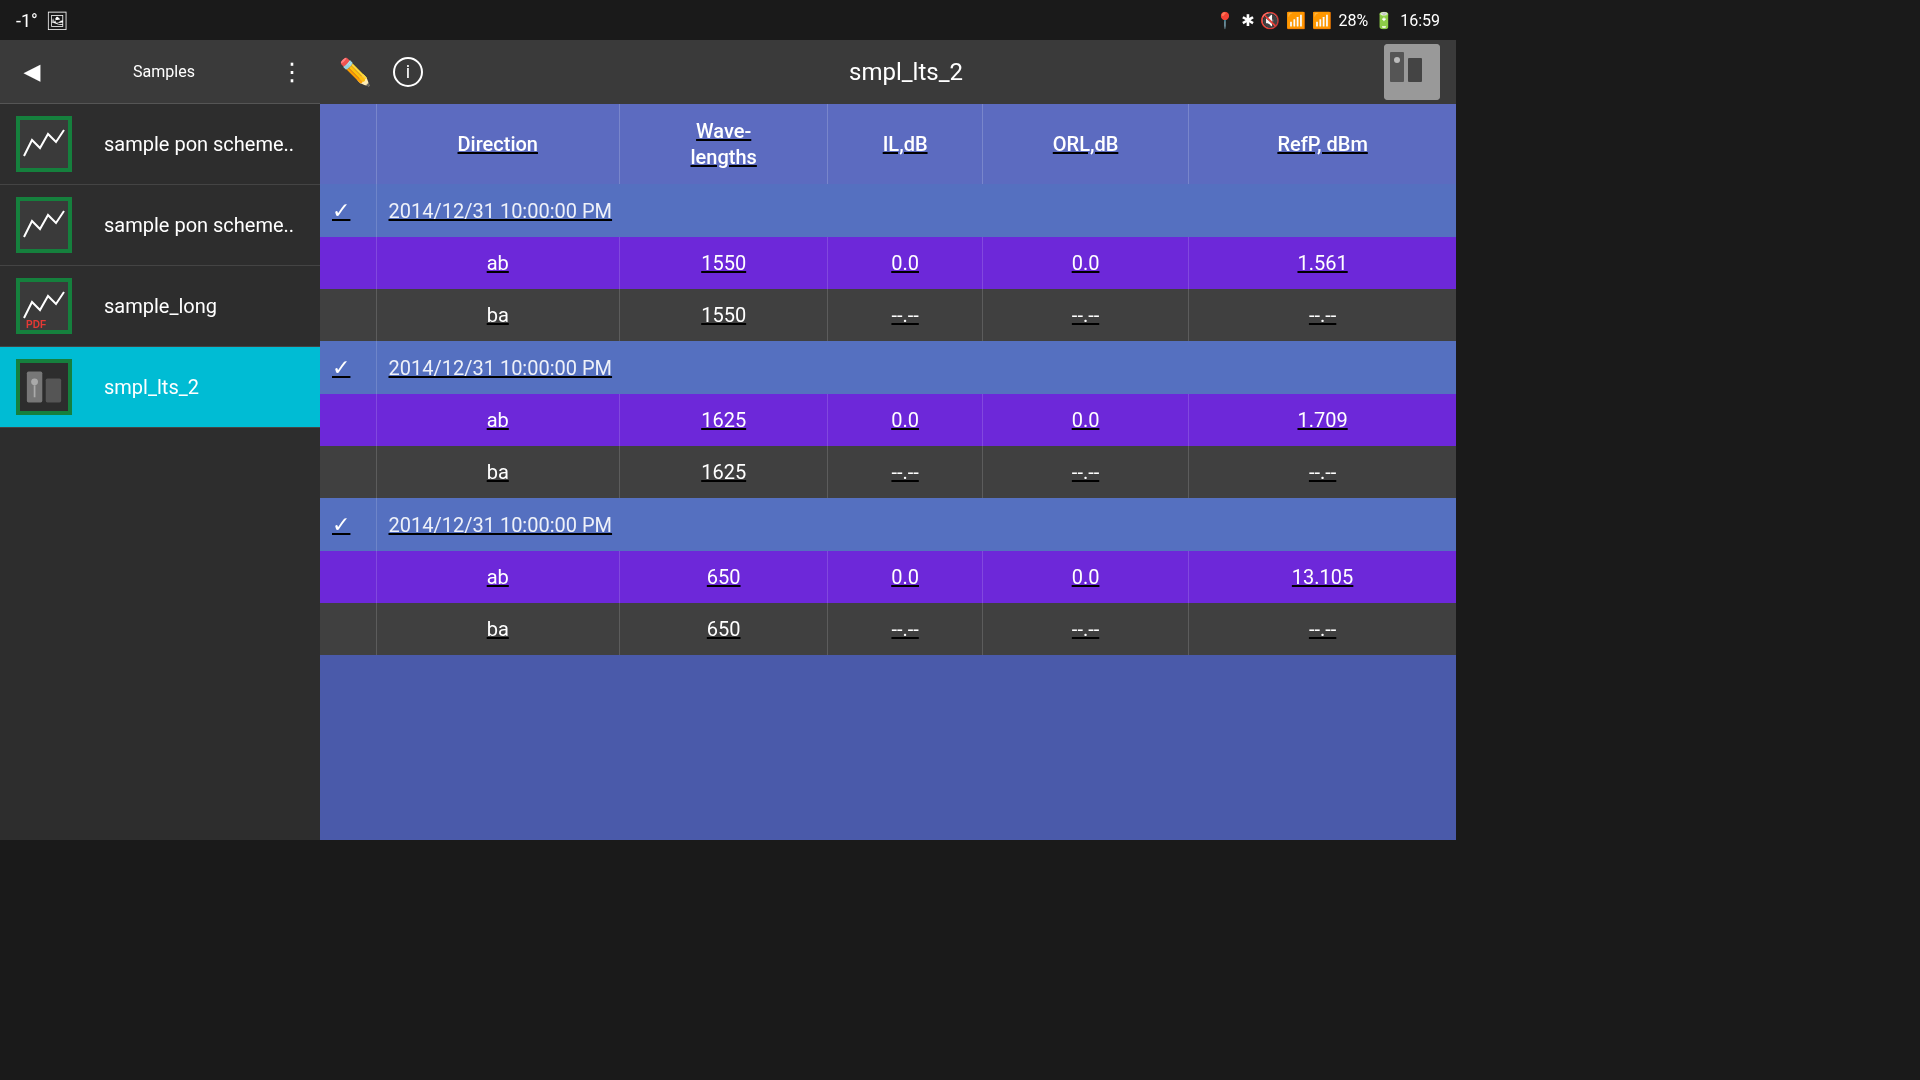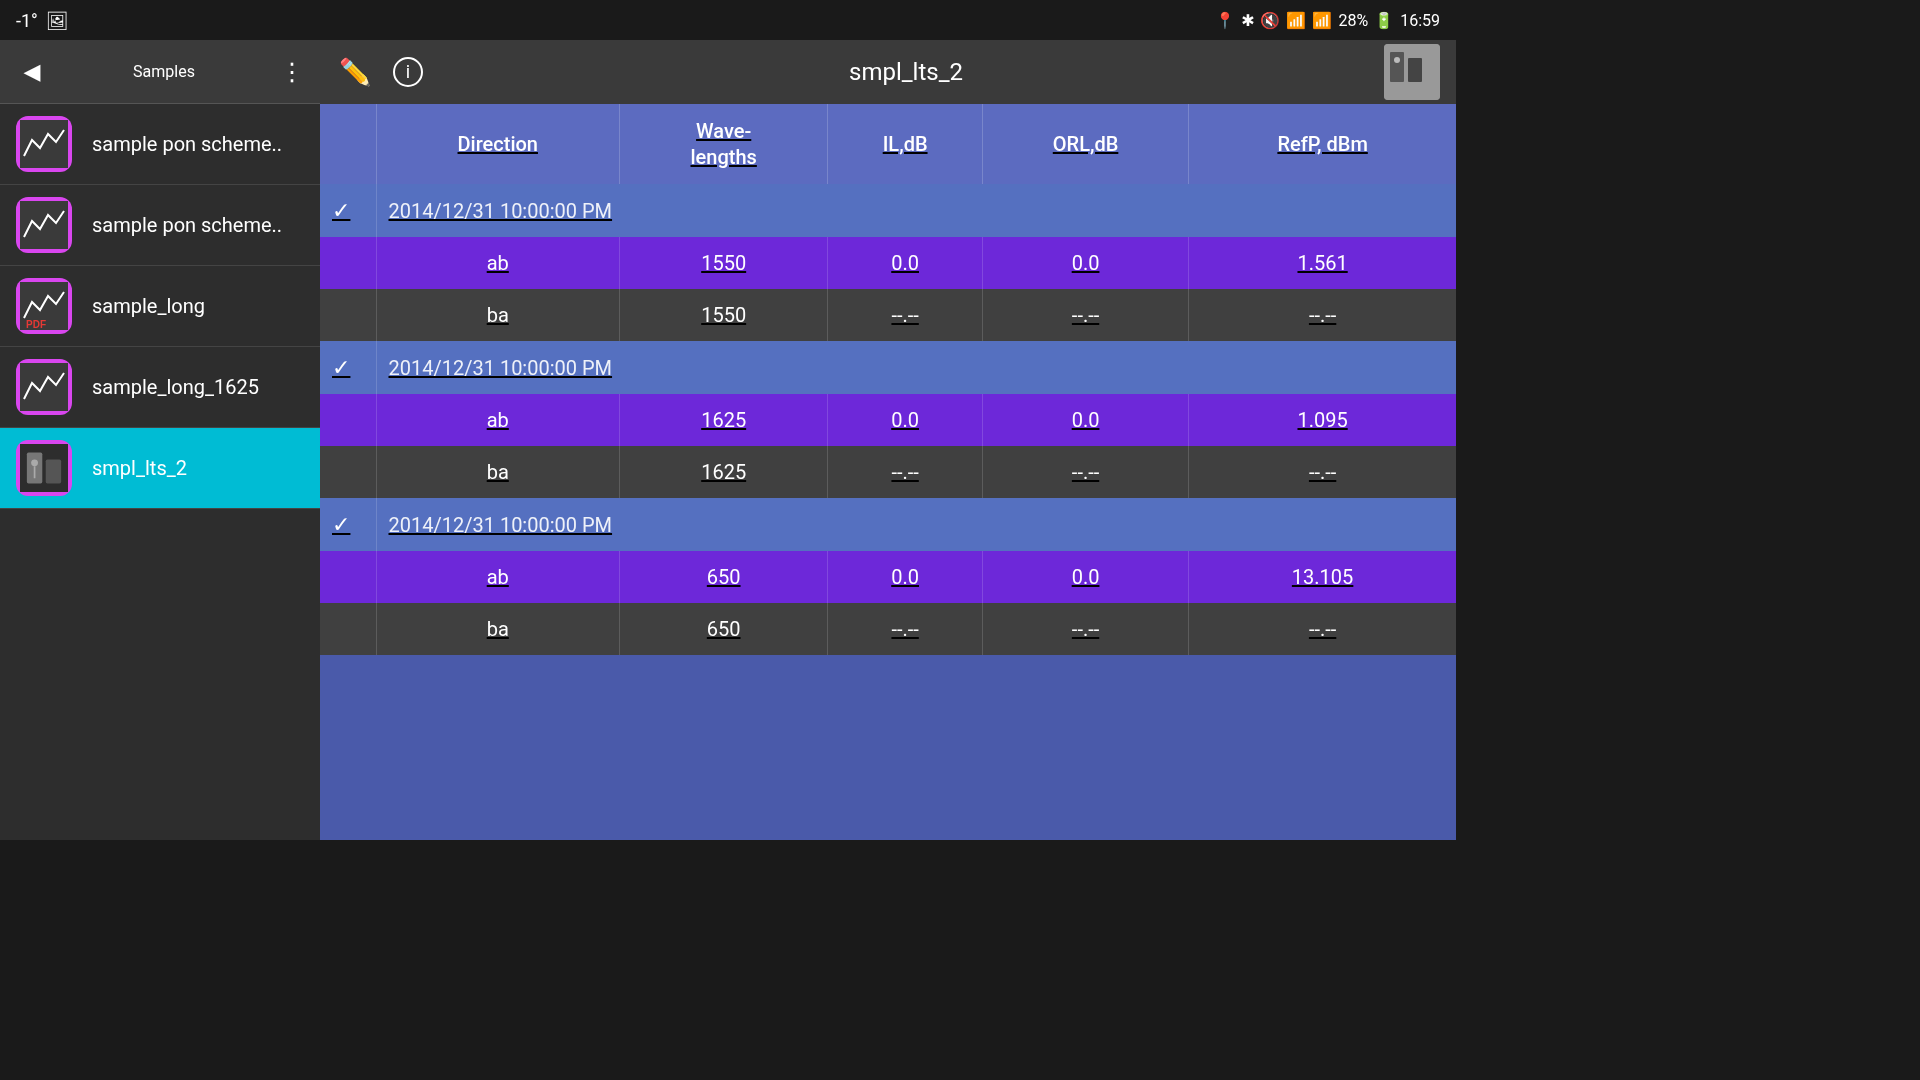--- a/index.html
+++ b/index.html
@@ -106,23 +106,23 @@
       min-height: 72px;
     }
 
     .list-item.active {
       background: #00bcd4;
     }
 
     .list-item-icon {
       width: 56px;
       height: 56px;
-      margin-right: 20px;
-      background: #d946ef;
-      border-radius: 12px;
+      margin-right: 32px;
+      background: #15803d;
+      border-radius: 0;
       display: flex;
       align-items: center;
       justify-content: center;
       flex-shrink: 0;
       overflow: hidden;
     }
 
     .list-item-icon svg {
       width: 48px;
       height: 48px;
@@ -322,29 +322,20 @@
         <div class="list-item-icon">
           <svg viewBox="0 0 48 48" fill="none" xmlns="http://www.w3.org/2000/svg">
             <rect width="48" height="48" fill="#3a3a3a"></rect>
             <polyline points="4,36 12,20 20,28 28,14 36,22 44,10" stroke="white" stroke-width="2" fill="none"></polyline>
             <text x="6" y="46" font-size="10" fill="#e53935" font-family="Arial" font-weight="bold">PDF</text>
           </svg>
         </div>
         <span class="list-item-label">sample_long</span>
       </div>
 
-      <div class="list-item">
-        <div class="list-item-icon">
-          <svg viewBox="0 0 48 48" fill="none" xmlns="http://www.w3.org/2000/svg">
-            <rect width="48" height="48" fill="#3a3a3a"></rect>
-            <polyline points="4,36 12,20 20,28 28,14 36,22 44,10" stroke="white" stroke-width="2" fill="none"></polyline>
-          </svg>
-        </div>
-        <span class="list-item-label">sample_long_1625</span>
-      </div>
 
 
       <div class="list-item active">
         <div class="list-item-icon">
           <svg viewBox="0 0 56 56" fill="none" xmlns="http://www.w3.org/2000/svg">
             <rect width="56" height="56" fill="#2d2d2d"></rect>
             <rect x="8" y="10" width="18" height="36" rx="2" fill="#777"></rect>
             <rect x="30" y="18" width="18" height="28" rx="2" fill="#555"></rect>
             <circle cx="17" cy="22" r="4" fill="#aaa"></circle>
             <line x1="17" y1="26" x2="17" y2="40" stroke="#aaa" stroke-width="2"></line>
@@ -420,21 +411,21 @@
               <span class="chevron-icon">✓</span>
             </td>
             <td colspan="5">2014/12/31 10:00:00 PM</td>
           </tr>
           <tr class="data-row-dark">
             <td></td>
             <td>ab</td>
             <td>1625</td>
             <td>0.0</td>
             <td>0.0</td>
-            <td>1.095</td>
+            <td>1.709</td>
           </tr>
           <tr class="data-row-light">
             <td></td>
             <td>ba</td>
             <td>1625</td>
             <td>--.--</td>
             <td>--.--</td>
             <td>--.--</td>
           </tr>
 

